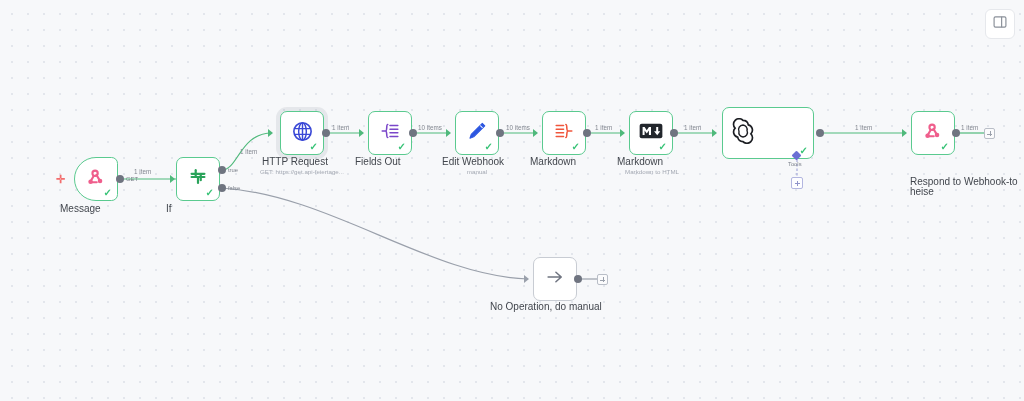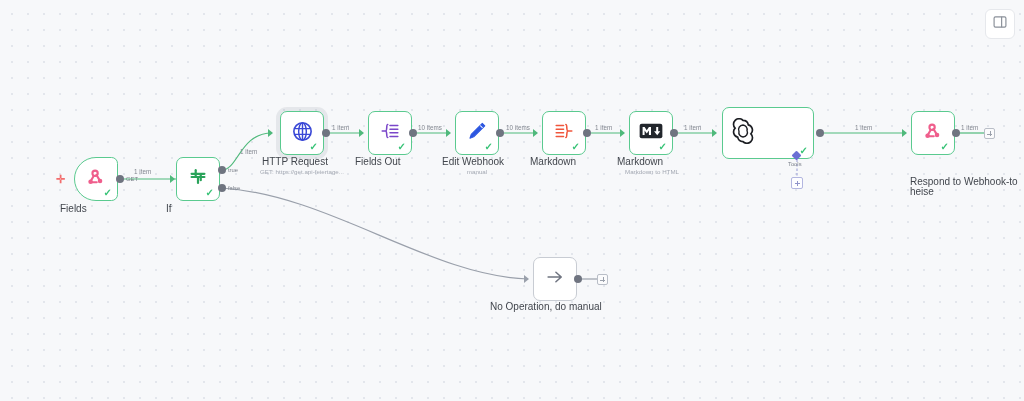--- a/index.html
+++ b/index.html
@@ -185,21 +185,21 @@
         <circle cx="6.1" cy="17.2" r="2.5" fill="#ef5e8c"></circle>
         <circle cx="16.4" cy="16.4" r="2.5" fill="#ef5e8c"></circle>
       </svg>
     </span>
     <span class="ok">✓</span>
   </div>
   <div class="port-out" style="left:116px; top:175px;"></div>
   <div class="ptext" style="left:126px; top:176px;">GET</div>
   <div class="arrow-in" style="left:170px; top:175px;"></div>
   <div class="etext" style="left:134px; top:168px;">1 item</div>
-  <div class="nlabel" style="left:60px; top:204px; width:72px;">Fields</div>
+  <div class="nlabel" style="left:60px; top:204px; width:72px;">Message</div>
 
   <div class="node sq" style="left:176px; top:157px;">
     <span>
       <svg width="22" height="22" viewBox="0 0 24 24">
         <g stroke="#2aa35a" stroke-width="2.4" stroke-linecap="round">
           <path d="M5 8.5 H19" stroke="#2aa35a"></path>
           <path d="M5 12 H19" stroke="#2aa35a"></path>
         </g>
         <g stroke="#2aa35a" stroke-width="2.4" stroke-linecap="round">
           <path d="M9.5 4.5 V10.5"></path>

